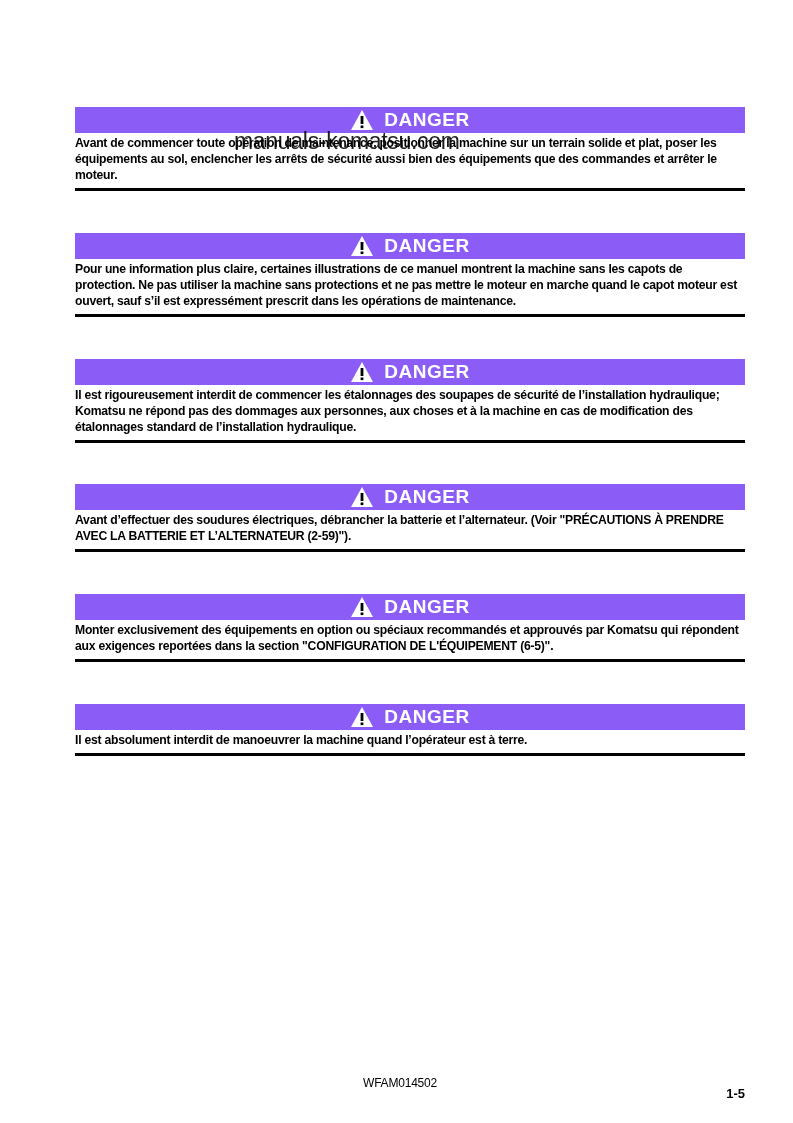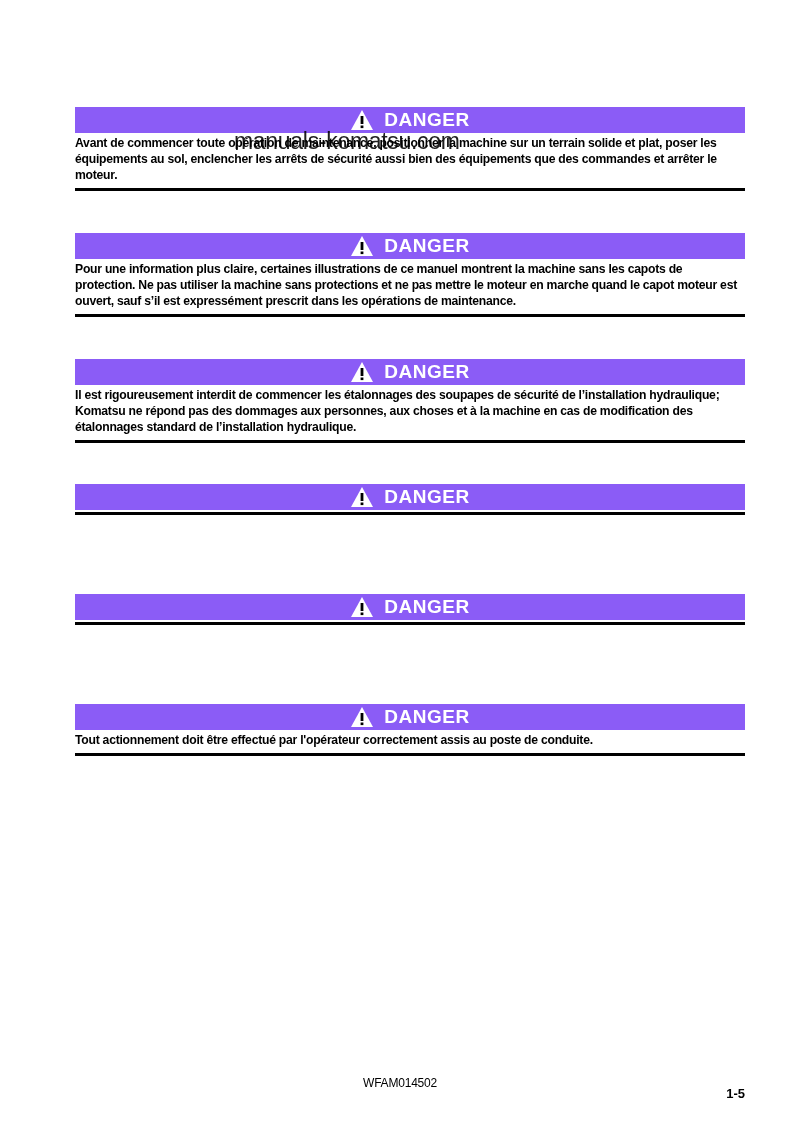--- a/index.html
+++ b/index.html
@@ -103,46 +103,52 @@
 
 <div class="block" style="top:484px;">
   <div class="bar">
     <svg class="tri" viewBox="0 0 24 22">
       <polygon points="12,1 23,21 1,21" fill="#fff"></polygon>
       <rect x="10.6" y="7" width="2.8" height="8" fill="#000"></rect>
       <rect x="10.6" y="16.5" width="2.8" height="2.6" fill="#000"></rect>
     </svg>
     <span class="label">DANGER</span>
   </div>
+  <div class="body">
+    <p>Avant d’effectuer des soudures électriques, débrancher la batterie et l’alternateur. (Voir "PRÉCAUTIONS À PRENDRE AVEC LA BATTERIE ET L’ALTERNATEUR (2-59)").</p>
+  </div>
   <div class="rule"></div>
 </div>
 
 <div class="block" style="top:594px;">
   <div class="bar">
     <svg class="tri" viewBox="0 0 24 22">
       <polygon points="12,1 23,21 1,21" fill="#fff"></polygon>
       <rect x="10.6" y="7" width="2.8" height="8" fill="#000"></rect>
       <rect x="10.6" y="16.5" width="2.8" height="2.6" fill="#000"></rect>
     </svg>
     <span class="label">DANGER</span>
+  </div>
+  <div class="body">
+    <p>Monter exclusivement des équipements en option ou spéciaux recommandés et approuvés par Komatsu qui répondent aux exigences reportées dans la section "CONFIGURATION DE L'ÉQUIPEMENT (6-5)".</p>
   </div>
   <div class="rule"></div>
 </div>
 
 <div class="block" style="top:704px;">
   <div class="bar">
     <svg class="tri" viewBox="0 0 24 22">
       <polygon points="12,1 23,21 1,21" fill="#fff"></polygon>
       <rect x="10.6" y="7" width="2.8" height="8" fill="#000"></rect>
       <rect x="10.6" y="16.5" width="2.8" height="2.6" fill="#000"></rect>
     </svg>
     <span class="label">DANGER</span>
   </div>
   <div class="body">
-    <p>Tout actionnement doit être effectué par l'opérateur correctement assis au poste de conduite.</p>
+    <p>Il est absolument interdit de manoeuvrer la machine quand l’opérateur est à terre.</p>
   </div>
   <div class="rule"></div>
 </div>
 
 <div class="watermark">manuals-komatsu.com</div>
 
 <div class="footer-code">WFAM014502</div>
 <div class="footer-page">1-5</div>
 
 </body></html>

